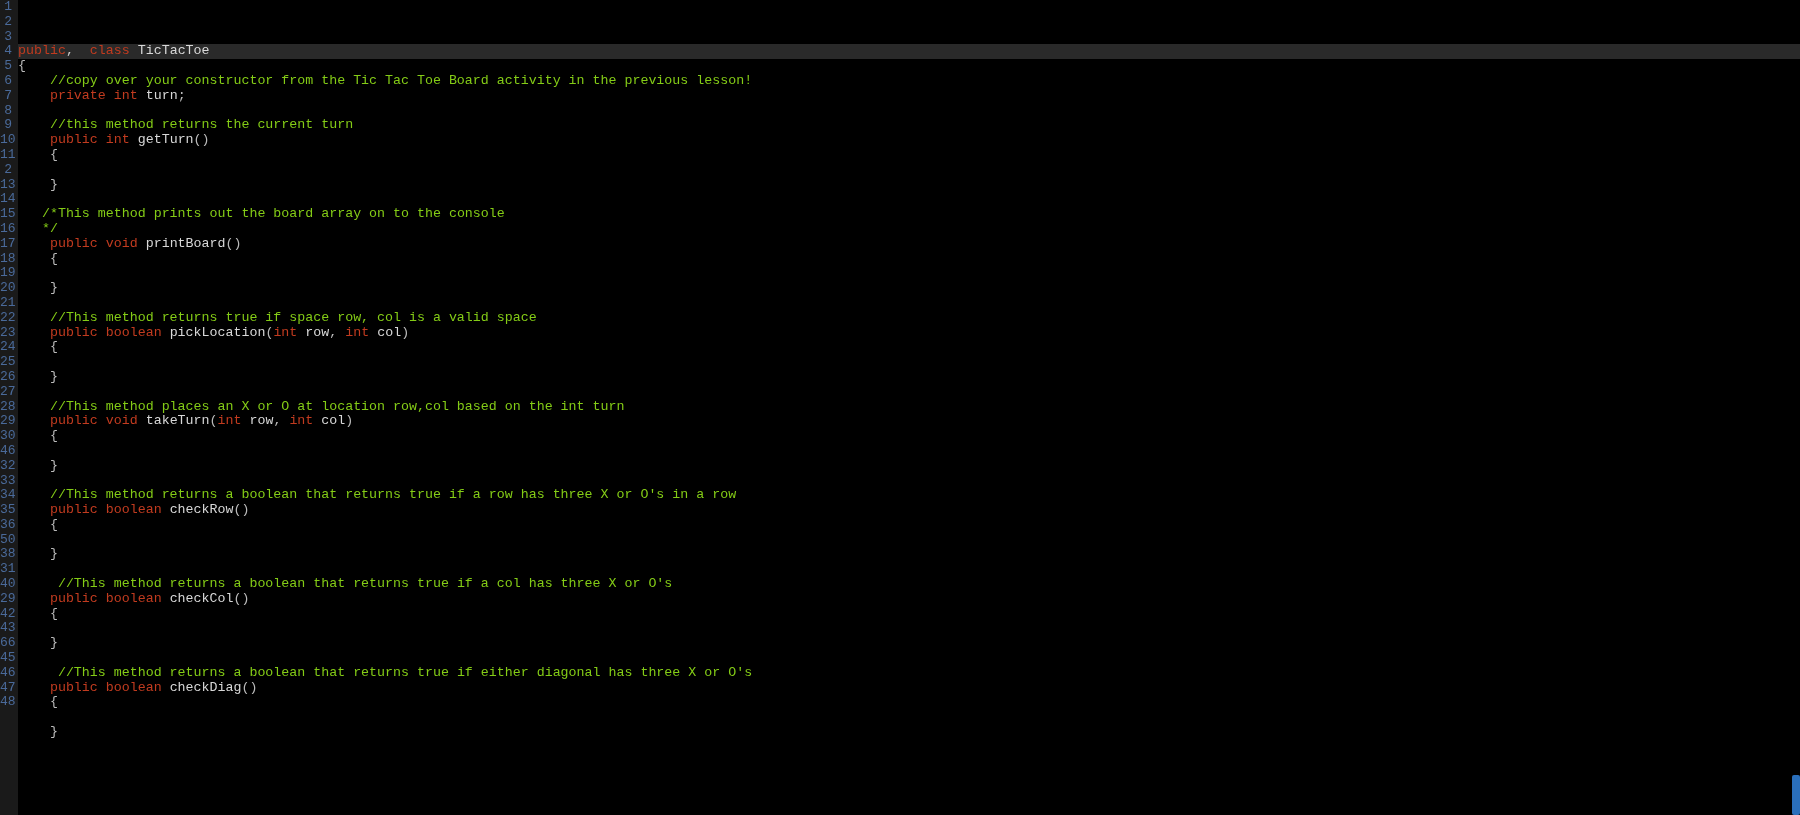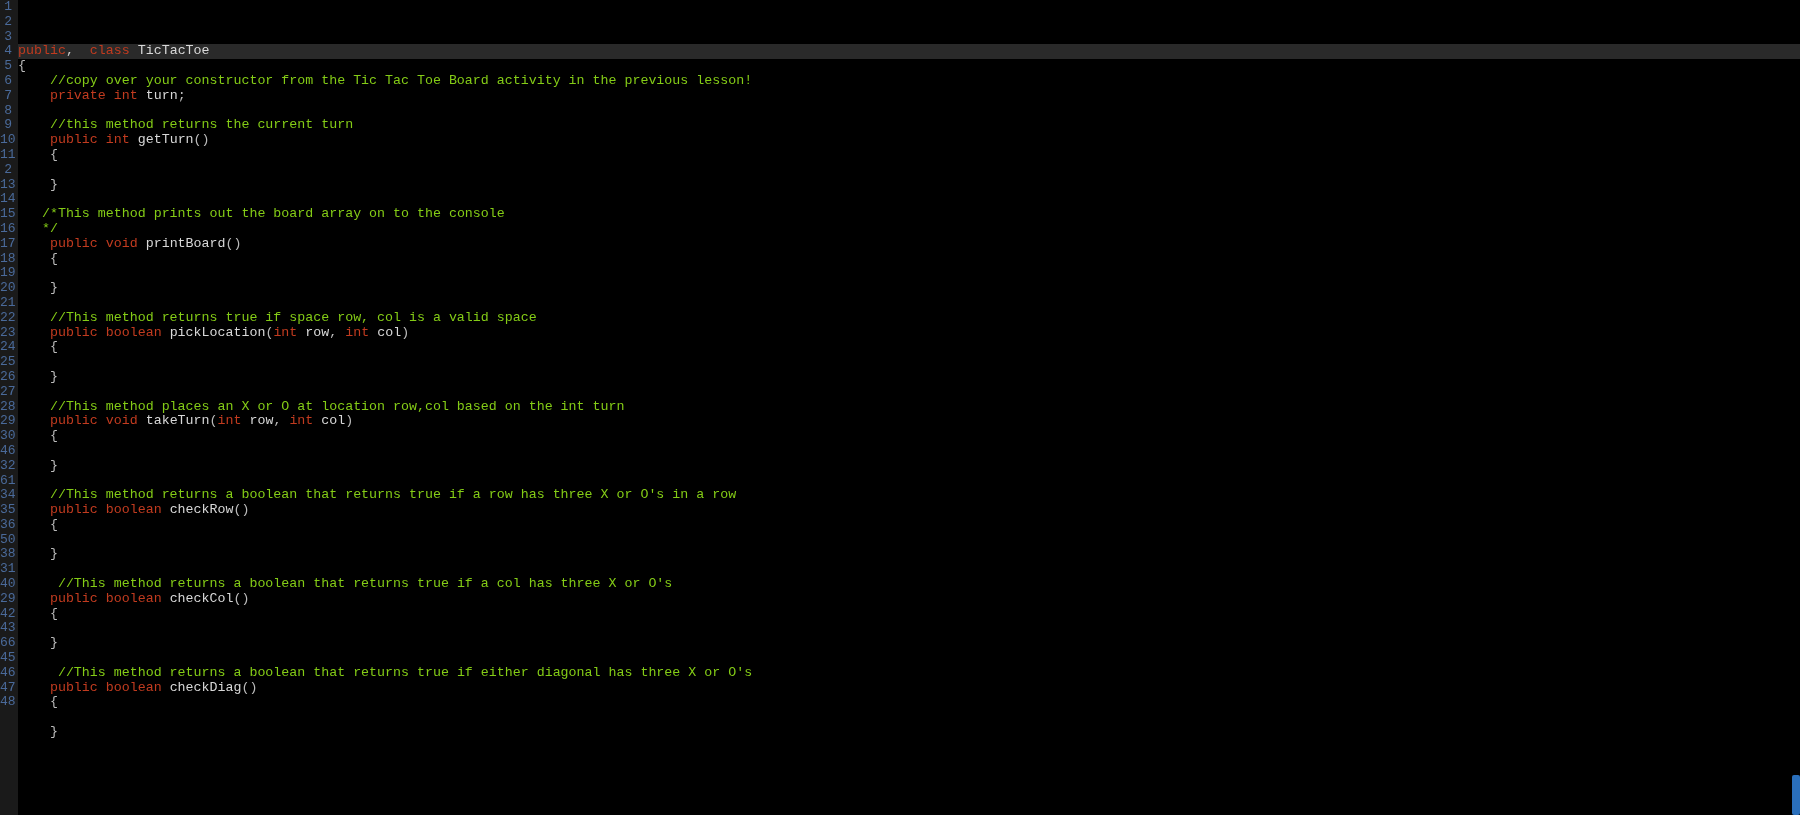--- a/index.html
+++ b/index.html
@@ -99,21 +99,21 @@
       <div class="ln">23</div>
       <div class="ln">24</div>
       <div class="ln">25</div>
       <div class="ln">26</div>
       <div class="ln">27</div>
       <div class="ln">28</div>
       <div class="ln">29</div>
       <div class="ln">30</div>
       <div class="ln">46</div>
       <div class="ln">32</div>
-      <div class="ln">61</div>
+      <div class="ln">33</div>
       <div class="ln">34</div>
       <div class="ln">35</div>
       <div class="ln">36</div>
       <div class="ln">50</div>
       <div class="ln">38</div>
       <div class="ln">31</div>
       <div class="ln">40</div>
       <div class="ln">29</div>
       <div class="ln">42</div>
       <div class="ln">43</div>

